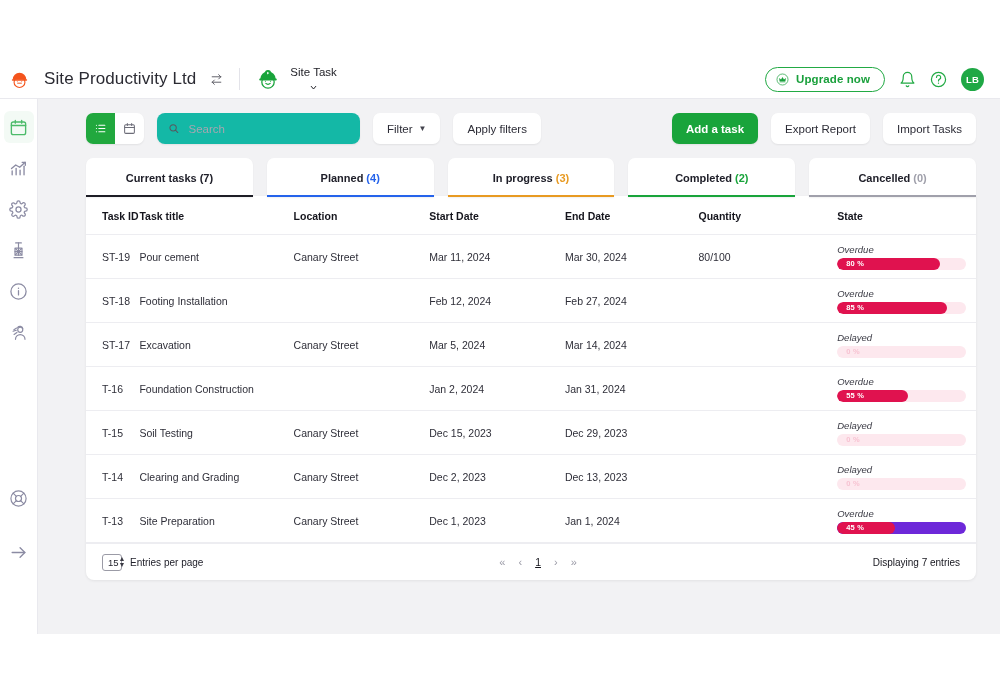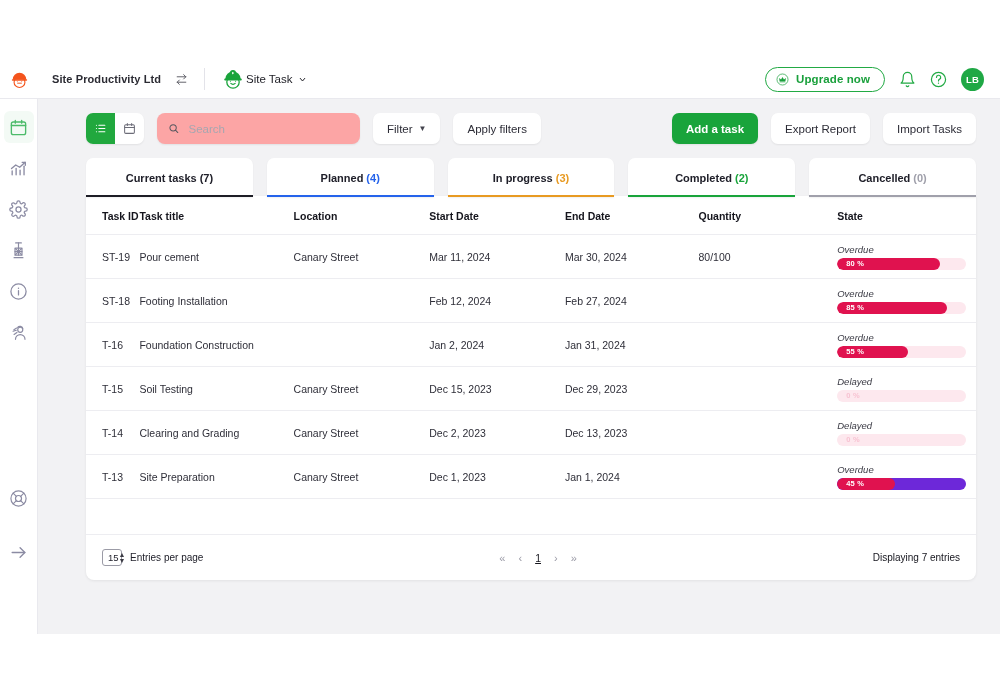--- a/index.html
+++ b/index.html
@@ -14,25 +14,25 @@
   
   #screen { position: relative; width: 1000px; height: 700px; background:#ffffff; }
 
   
   #topbar {
     position:absolute; left:0; top:60px; width:1000px; height:39px;
     background:#ffffff; border-bottom:1px solid #e9e9ee;
     display:flex; align-items:center; z-index:6;
   }
   .tb-logo { width:38px; display:flex; justify-content:center; align-items:center; }
-  .org-name { font-size:11px; color:#2b2b33; margin-left:14px; letter-spacing:.1px;font-weight:bold; }
+  .org-name { font-size:17px; color:#2b2b33; margin-left:6px; letter-spacing:.1px; }
   .swap-icon { margin-left:14px; color:#55555f; display:flex; align-items:center; }
   .tb-divider { width:1px; height:22px; background:#e3e3e9; margin-left:16px; }
   .proj-logo { margin-left:16px; display:flex; align-items:center; }
-  .proj-name { font-size:11.5px; color:#1d1d24; margin-left:1px; display:flex; align-items:center; gap:5px; font-weight:400;}
+  .proj-name { font-size:11.5px; color:#1d1d24; margin-left:10px; display:flex; align-items:center; gap:5px; font-weight:400;flex-direction:column;}
   .tb-right { margin-left:auto; display:flex; align-items:center; gap:14px; padding-right:16px; }
   .upgrade-btn {
     display:flex; align-items:center; gap:7px;
     border:1.4px solid #22aa44; border-radius:16px;
     color:#1aa03c; font-size:11.5px; font-weight:700;
     padding:5px 14px 5px 10px; background:#fff; cursor:pointer;
     letter-spacing:.1px;
   }
   .icon-btn { color:#22aa44; display:flex; align-items:center; cursor:pointer; }
   .avatar {
@@ -62,21 +62,21 @@
     background:#f2f2f4;
     padding:14px 24px 0 48px;
   }
 
   
   #toolbar { display:flex; align-items:center; height:31px; }
   .viewtoggle { display:flex; background:#fff; border-radius:7px; overflow:hidden; box-shadow:0 1px 2px rgba(0,0,0,.07); }
   .vt-btn { width:29px; height:31px; display:flex; align-items:center; justify-content:center; cursor:pointer; color:#6c6c78; }
   .vt-btn.active { background:#21a83e; color:#fff; }
   .searchbox {
-    margin-left:13px; width:203px; height:31px; background:#fca5a5; border-radius:8px;
+    margin-left:13px; width:203px; height:31px; background:#14b8a6; border-radius:8px;
     display:flex; align-items:center; padding:0 11px; gap:9px;
     box-shadow:0 1px 2px rgba(0,0,0,.07); cursor:text;
   }
   .searchbox input {
     border:none; outline:none; font-size:11.5px; color:#3a3a44; width:100%;
     font-family:"Liberation Sans", sans-serif; background:transparent;
   }
   .searchbox input::placeholder { color:#a6a6b0; }
   .tb-btn {
     height:31px; background:#fff; border:none; border-radius:7px;
@@ -410,20 +410,37 @@
                 <div class="state-wrap">
                   <div class="state-label">Overdue</div>
                   <div class="bar" style="background: rgb(253, 232, 238);">
                     <div class="bar-fill" style="width: 85%; background: rgb(224, 18, 79);"></div>
                     <span class="bar-txt" style="color: rgb(255, 255, 255);">85 %</span>
                   </div>
                 </div>
               </td>
             </tr>
             <tr>
+              <td class="c-id">ST-17</td>
+              <td class="c-title">Excavation</td>
+              <td class="c-loc">Canary Street</td>
+              <td class="c-start">Mar 5, 2024</td>
+              <td class="c-end">Mar 14, 2024</td>
+              <td class="c-qty"></td>
+              <td class="c-state">
+                <div class="state-wrap">
+                  <div class="state-label">Delayed</div>
+                  <div class="bar" style="background: rgb(253, 232, 238);">
+                    <div class="bar-fill" style="width: 0%; background: rgb(224, 18, 79);"></div>
+                    <span class="bar-txt" style="color: rgb(247, 195, 210);">0 %</span>
+                  </div>
+                </div>
+              </td>
+            </tr>
+            <tr>
               <td class="c-id">T-16</td>
               <td class="c-title">Foundation Construction</td>
               <td class="c-loc"></td>
               <td class="c-start">Jan 2, 2024</td>
               <td class="c-end">Jan 31, 2024</td>
               <td class="c-qty"></td>
               <td class="c-state">
                 <div class="state-wrap">
                   <div class="state-label">Overdue</div>
                   <div class="bar" style="background: rgb(253, 232, 238);">

